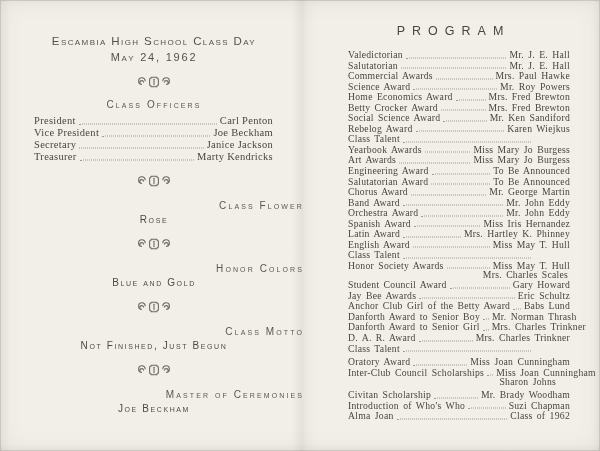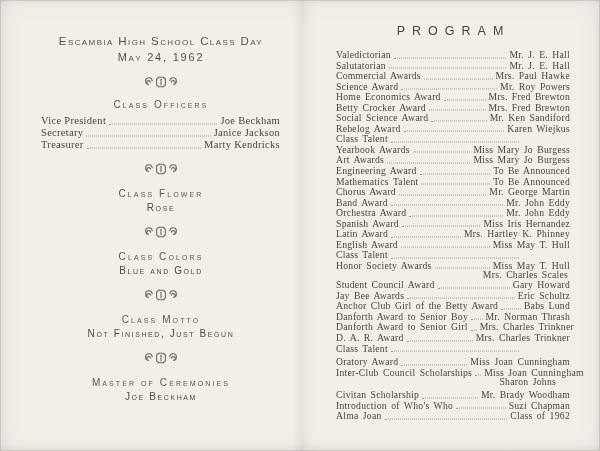--- a/index.html
+++ b/index.html
@@ -13,21 +13,21 @@
       linear-gradient(180deg, rgba(0,0,0,0.02), rgba(0,0,0,0) 6px),
       linear-gradient(0deg, rgba(0,0,0,0.03), rgba(0,0,0,0) 7px),
       linear-gradient(90deg, rgba(255,255,255,0) 292px, rgba(90,85,75,0.09) 302px, rgba(90,85,75,0.03) 307px, rgba(255,255,255,0) 318px),
       #f2efe9;
     box-shadow: inset 0 0 0 1px rgba(110,105,95,0.22), inset 0 0 22px rgba(100,95,85,0.10);
     overflow:hidden;
     font-family:"Liberation Serif","DejaVu Serif",serif;
     color:#4a453e;
   }
   .page{position:absolute;top:0;height:451px;width:300px;}
-  .page-left{left:11px;text-align:center;}
+  .page-left{left:4px;text-align:center;}
   .page-right{left:300px;}
 
   
   .lp-title{
     margin-top:34px;
     font-family:"Liberation Sans","DejaVu Sans",sans-serif;
     font-variant:small-caps;
     font-size:11.5px;letter-spacing:1.4px;
     color:#55504a;line-height:15px;
   }
@@ -39,21 +39,21 @@
     color:#55504a;line-height:14px;
   }
   .fleuron{display:block;margin:10px auto 0;color:#6f6a62;}
   .lp-heading{
     margin-top:9px;
     font-family:"Liberation Sans","DejaVu Sans",sans-serif;
     font-variant:small-caps;
     font-size:10px;letter-spacing:2.1px;
     color:#5b564f;line-height:12px;
   }
-  .lp-heading.sec{margin-top:11px;}
+  .lp-heading.sec{margin-top:11px;text-align:right;}
   .lp-value{
     margin-top:1px;
     font-family:"Liberation Sans","DejaVu Sans",sans-serif;
     font-variant:small-caps;
     font-size:10px;letter-spacing:1.6px;
     color:#4e4943;line-height:13px;
   }
   .officers{margin-top:4px;padding:0 31px 0 30px;text-align:left;}
   .officer-row{display:flex;align-items:baseline;line-height:11.9px;font-size:10.5px;letter-spacing:.3px;}
   .olbl{white-space:pre;}
@@ -65,21 +65,21 @@
     align-self:flex-end;transform:translateY(-2.5px);
   }
 
   
   .rp-title{
     margin-top:24px;text-align:center;text-indent:7px;
     font-family:"Liberation Sans","DejaVu Sans",sans-serif;
     font-size:12.5px;letter-spacing:7px;
     color:#49453f;line-height:15px;
   }
-  .program-rows{position:absolute;left:36px;right:30px;top:50px;}
+  .program-rows{position:absolute;left:48px;right:30px;top:50px;}
   .prow{display:flex;align-items:baseline;line-height:10.55px;font-size:9.7px;letter-spacing:.25px;word-spacing:1.6px;}
   .prow.spaced{margin-top:3px;}
   .prow.noname .leader{flex:0 0 auto;width:128px;}
   .plbl{white-space:pre;}
   .pnm{white-space:pre;}
   .prow2{line-height:8.8px;font-size:9.7px;letter-spacing:.25px;word-spacing:1.6px;text-align:right;padding-right:2px;}
   .prow2.indent{padding-right:14px;}
 </style>
 </head>
 <body>
@@ -96,20 +96,25 @@
       <path d="M19.8 3.8 Q17.6 3.8 17.6 6 L17.6 10 Q17.6 12.2 19.8 12.2"></path>
       <path d="M24.2 3.8 Q26.4 3.8 26.4 6 L26.4 10 Q26.4 12.2 24.2 12.2"></path>
       <line x1="19.2" y1="3.2" x2="24.8" y2="3.2"></line>
       <line x1="19.2" y1="12.8" x2="24.8" y2="12.8"></line>
       <line x1="22" y1="5.2" x2="22" y2="10.8"></line>
     </g>
   </svg>
     <div class="lp-heading">Class Officers</div>
     <div class="officers" id="officers-list">
         <div class="officer-row">
+          <span class="olbl">President</span>
+          <span class="leader"></span>
+          <span class="onm">Carl Penton</span>
+        </div>
+        <div class="officer-row">
           <span class="olbl">Vice President</span>
           <span class="leader"></span>
           <span class="onm">Joe Beckham</span>
         </div>
         <div class="officer-row">
           <span class="olbl">Secretary</span>
           <span class="leader"></span>
           <span class="onm">Janice Jackson</span>
         </div>
         <div class="officer-row">
@@ -136,21 +141,21 @@
     <g fill="none" stroke="currentColor" stroke-width="1.1" stroke-linecap="round">
       <path d="M13.2 6.8 A3.3 3.3 0 1 0 9.9 10.4 A1.9 1.9 0 1 1 11.6 8.2"></path>
       <path d="M30.8 6.8 A3.3 3.3 0 1 1 34.1 10.4 A1.9 1.9 0 1 0 32.4 8.2"></path>
       <path d="M19.8 3.8 Q17.6 3.8 17.6 6 L17.6 10 Q17.6 12.2 19.8 12.2"></path>
       <path d="M24.2 3.8 Q26.4 3.8 26.4 6 L26.4 10 Q26.4 12.2 24.2 12.2"></path>
       <line x1="19.2" y1="3.2" x2="24.8" y2="3.2"></line>
       <line x1="19.2" y1="12.8" x2="24.8" y2="12.8"></line>
       <line x1="22" y1="5.2" x2="22" y2="10.8"></line>
     </g>
   </svg>
-        <div class="lp-heading sec">Class Colors</div>
+        <div class="lp-heading sec">Honor Colors</div>
         <div class="lp-value">Blue and Gold</div>
         <svg class="fleuron" width="44" height="16" viewBox="0 0 44 16" aria-hidden="true">
     <g fill="none" stroke="currentColor" stroke-width="1.1" stroke-linecap="round">
       <path d="M13.2 6.8 A3.3 3.3 0 1 0 9.9 10.4 A1.9 1.9 0 1 1 11.6 8.2"></path>
       <path d="M30.8 6.8 A3.3 3.3 0 1 1 34.1 10.4 A1.9 1.9 0 1 0 32.4 8.2"></path>
       <path d="M19.8 3.8 Q17.6 3.8 17.6 6 L17.6 10 Q17.6 12.2 19.8 12.2"></path>
       <path d="M24.2 3.8 Q26.4 3.8 26.4 6 L26.4 10 Q26.4 12.2 24.2 12.2"></path>
       <line x1="19.2" y1="3.2" x2="24.8" y2="3.2"></line>
       <line x1="19.2" y1="12.8" x2="24.8" y2="12.8"></line>
       <line x1="22" y1="5.2" x2="22" y2="10.8"></line>
@@ -231,21 +236,21 @@
           <span class="plbl">Art Awards</span>
           <span class="leader"></span>
           <span class="pnm">Miss Mary Jo Burgess</span>
         </div>
         <div class="prow">
           <span class="plbl">Engineering Award</span>
           <span class="leader"></span>
           <span class="pnm">To Be Announced</span>
         </div>
         <div class="prow">
-          <span class="plbl">Mathematics Talent</span>
+          <span class="plbl">Salutatorian Award</span>
           <span class="leader"></span>
           <span class="pnm">To Be Announced</span>
         </div>
         <div class="prow">
           <span class="plbl">Chorus Award</span>
           <span class="leader"></span>
           <span class="pnm">Mr. George Martin</span>
         </div>
         <div class="prow">
           <span class="plbl">Band Award</span>

